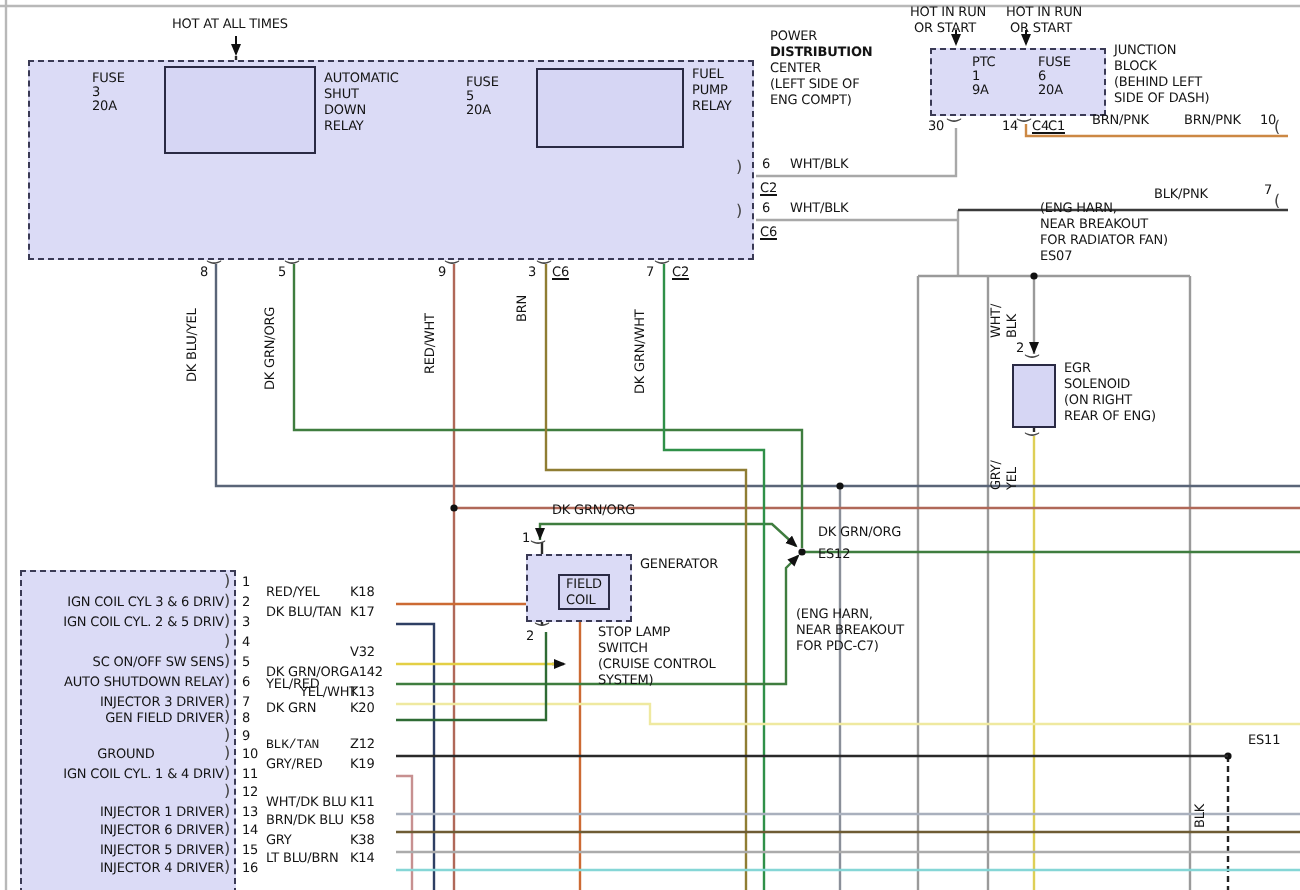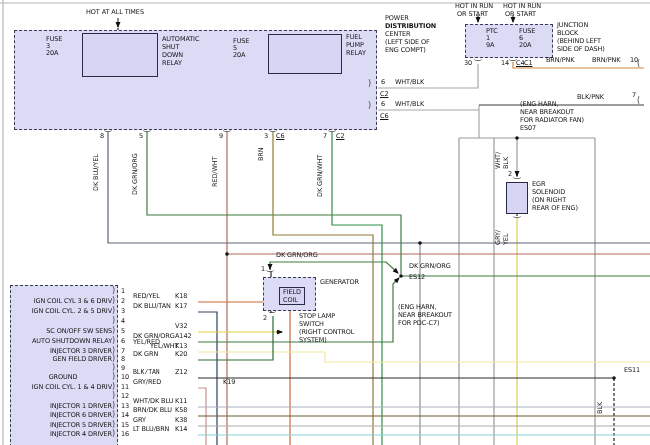--- a/index.html
+++ b/index.html
@@ -237,21 +237,21 @@
     <div class="lb" style="left: 398px; top: 304px;">(ENG HARN,</div>
     <div class="lb" style="left: 398px; top: 312px;">NEAR BREAKOUT</div>
     <div class="lb" style="left: 398px; top: 320px;">FOR PDC-C7)</div>
     <div class="lb" style="left: 320px; top: 279px;">GENERATOR</div>
     <div class="lb" style="left: 283px; top: 289px;">FIELD</div>
     <div class="lb" style="left: 283px; top: 297px;">COIL</div>
     <div class="lb" style="left: 261px; top: 266px;">1</div>
     <div class="lb" style="left: 263px; top: 315px;">2</div>
     <div class="lb" style="left: 299px; top: 313px;">STOP LAMP</div>
     <div class="lb" style="left: 299px; top: 321px;">SWITCH</div>
-    <div class="lb" style="left: 299px; top: 329px;">(RIGHT CONTROL</div>
+    <div class="lb" style="left: 299px; top: 329px;">(CRUISE CONTROL</div>
     <div class="lb" style="left: 299px; top: 337px;">SYSTEM)</div>
     <div class="lb" style="left: 624px; top: 367px;">ES11</div>
     <div class="cup" style="left: 112px; top: 287px;">)</div>
     <div class="lb" style="left: 121px; top: 288px;">1</div>
     <div class="cup" style="left: 112px; top: 297px;">)</div>
     <div class="lb" style="left: 121px; top: 298px;">2</div>
     <div class="lb ra" style="left: 14px; top: 298px; width: 98px;">IGN COIL CYL 3 &amp; 6 DRIV</div>
     <div class="lb" style="left: 133px; top: 293px;">RED/YEL</div>
     <div class="lb" style="left: 175px; top: 293px;">K18</div>
     <div class="cup" style="left: 112px; top: 307px;">)</div>
@@ -285,21 +285,21 @@
     <div class="lb" style="left: 121px; top: 365px;">9</div>
     <div class="cup" style="left: 112px; top: 373px;">)</div>
     <div class="lb" style="left: 121px; top: 374px;">10</div>
     <div class="lb ra" style="left: 14px; top: 374px; width: 98px; text-align: center;">GROUND</div>
     <div class="lb" style="left: 133px; top: 369px; font-family: Liberation Mono, monospace;">BLK/TAN</div>
     <div class="lb" style="left: 175px; top: 369px;">Z12</div>
     <div class="cup" style="left: 112px; top: 383px;">)</div>
     <div class="lb" style="left: 121px; top: 384px;">11</div>
     <div class="lb ra" style="left: 14px; top: 384px; width: 98px;">IGN COIL CYL. 1 &amp; 4 DRIV</div>
     <div class="lb" style="left: 133px; top: 379px;">GRY/RED</div>
-    <div class="lb" style="left: 175px; top: 379px; margin-left: 48px;">K19</div>
+    <div class="lb" style="left: 175px; top: 379px;">K19</div>
     <div class="cup" style="left: 112px; top: 392px;">)</div>
     <div class="lb" style="left: 121px; top: 393px;">12</div>
     <div class="cup" style="left: 112px; top: 402px;">)</div>
     <div class="lb" style="left: 121px; top: 403px;">13</div>
     <div class="lb ra" style="left: 14px; top: 403px; width: 98px;">INJECTOR 1 DRIVER</div>
     <div class="lb" style="left: 133px; top: 398px;">WHT/DK BLU</div>
     <div class="lb" style="left: 175px; top: 398px;">K11</div>
     <div class="cup" style="left: 112px; top: 411px;">)</div>
     <div class="lb" style="left: 121px; top: 412px;">14</div>
     <div class="lb ra" style="left: 14px; top: 412px; width: 98px;">INJECTOR 6 DRIVER</div>

